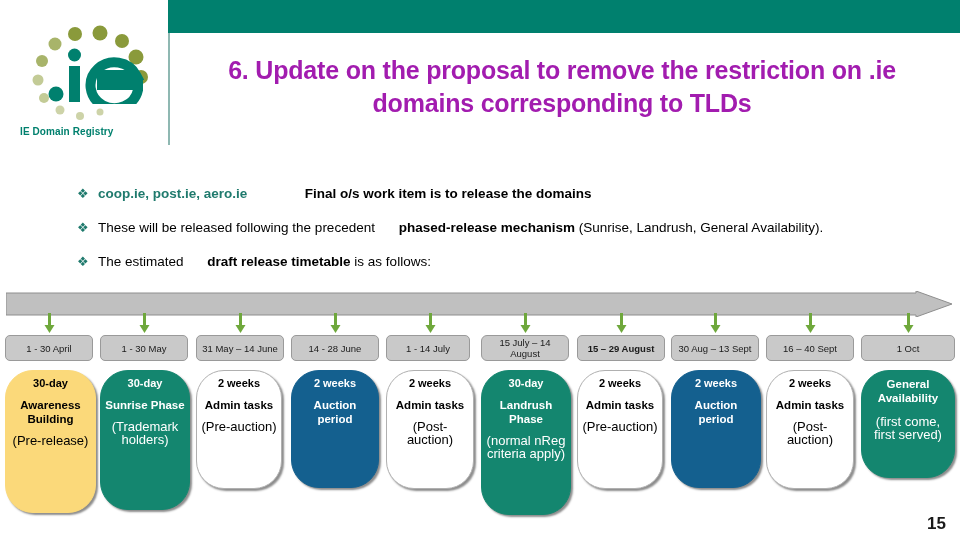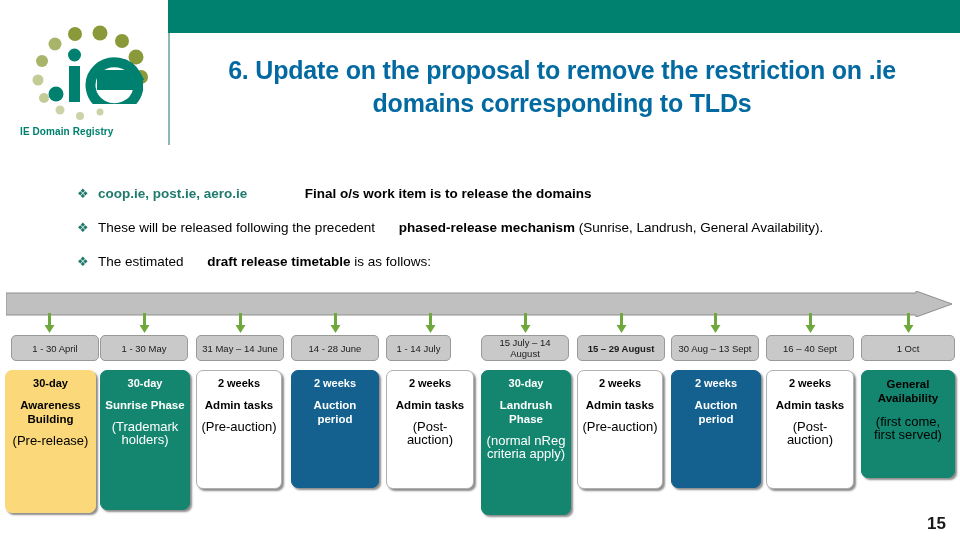--- a/index.html
+++ b/index.html
@@ -35,21 +35,21 @@
   }
   .slide-title {
     position: absolute;
     left: 176px;
     top: 54px;
     width: 772px;
     text-align: center;
     font-size: 25px;
     font-weight: bold;
     line-height: 1.3;
-    color: #0369a1;
+    color: #a21caf;
     letter-spacing: -0.2px;
   }
 
   
   .logo-wrap {
     position: absolute;
     left: 20px;
     top: 22px;
     width: 146px;
     height: 128px;
@@ -140,20 +140,21 @@
     padding: 6px 4px 4px 4px;
     text-align: center;
     overflow: hidden;
   }
   .phase-box.white {
     background: #ffffff;
     border: 1px solid #b0b0b0;
   }
   .phase-box.shadowed {
     box-shadow: 2px 2px 2px rgba(0,0,0,0.45);
+    border-radius: 28px;
   }
   .ph-dur {
     font-size: 11px;
     font-weight: bold;
     line-height: 13px;
     margin-bottom: 8px;
   }
   .ph-name {
     font-size: 11.5px;
     font-weight: bold;
@@ -263,25 +264,25 @@
       <path d="M4 0 H7 V12 H10.5 L5.5 20 L0.5 12 H4 Z" fill="#6fa83c"></path>
     </svg>
     <svg class="tick-arrow" viewBox="0 0 11 20" style="left: 804.5px;">
       <path d="M4 0 H7 V12 H10.5 L5.5 20 L0.5 12 H4 Z" fill="#6fa83c"></path>
     </svg>
     <svg class="tick-arrow" viewBox="0 0 11 20" style="left: 902.5px;">
       <path d="M4 0 H7 V12 H10.5 L5.5 20 L0.5 12 H4 Z" fill="#6fa83c"></path>
     </svg>
   </div>
 <div id="date-boxes">
-    <div class="date-box" style="left: 11px; width: 88px;">1 - 30 April</div>
+    <div class="date-box" style="left: 5px; width: 88px;">1 - 30 April</div>
     <div class="date-box" style="left: 100px; width: 88px;">1 - 30 May</div>
     <div class="date-box" style="left: 196px; width: 88px;">31 May – 14 June</div>
     <div class="date-box" style="left: 291px; width: 88px;">14 - 28 June</div>
-    <div class="date-box" style="left: 386px; width: 65px;">1 - 14 July</div>
+    <div class="date-box" style="left: 386px; width: 84px;">1 - 14 July</div>
     <div class="date-box" style="left: 481px; width: 88px; border-radius: 6px;">15 July – 14 August</div>
     <div class="date-box" style="left: 577px; width: 88px; font-weight: bold;">15 – 29 August</div>
     <div class="date-box" style="left: 671px; width: 88px;">30 Aug – 13 Sept</div>
     <div class="date-box" style="left: 766px; width: 88px;">16 – 40 Sept</div>
     <div class="date-box" style="left: 861px; width: 94px;">1 Oct</div>
   </div>
 <div id="phase-boxes">
     <div class="phase-box shadowed" style="left: 5px; top: 370px; width: 91px; height: 143px; background: rgb(251, 217, 122); color: rgb(0, 0, 0); border: 1px solid rgb(251, 217, 122);">
       <div class="ph-dur">30-day</div>
       <div class="ph-name">Awareness Building</div>
@@ -318,19 +319,19 @@
     </div>
     <div class="phase-box shadowed" style="left: 671px; top: 370px; width: 90px; height: 118px; background: rgb(20, 96, 143); color: rgb(255, 255, 255); border: 1px solid rgb(20, 96, 143);">
       <div class="ph-dur">2 weeks</div>
       <div class="ph-name">Auction period</div>
     </div>
     <div class="phase-box white shadowed" style="left: 766px; top: 370px; width: 88px; height: 119px;">
       <div class="ph-dur">2 weeks</div>
       <div class="ph-name">Admin tasks</div>
       <div class="ph-note">(Post-auction)</div>
     </div>
-    <div class="phase-box shadowed" style="left: 861px; top: 370px; width: 94px; height: 108px; background: rgb(20, 134, 111); color: #000000; border: 1px solid rgb(20, 134, 111);">
+    <div class="phase-box shadowed" style="left: 861px; top: 370px; width: 94px; height: 108px; background: rgb(20, 134, 111); color: #ffffff; border: 1px solid rgb(20, 134, 111);">
       <div class="ph-name single">General Availability</div>
       <div class="ph-note">(first come, first served)</div>
     </div>
   </div>
 
 <div class="page-num">15</div>
 
 </body></html>

